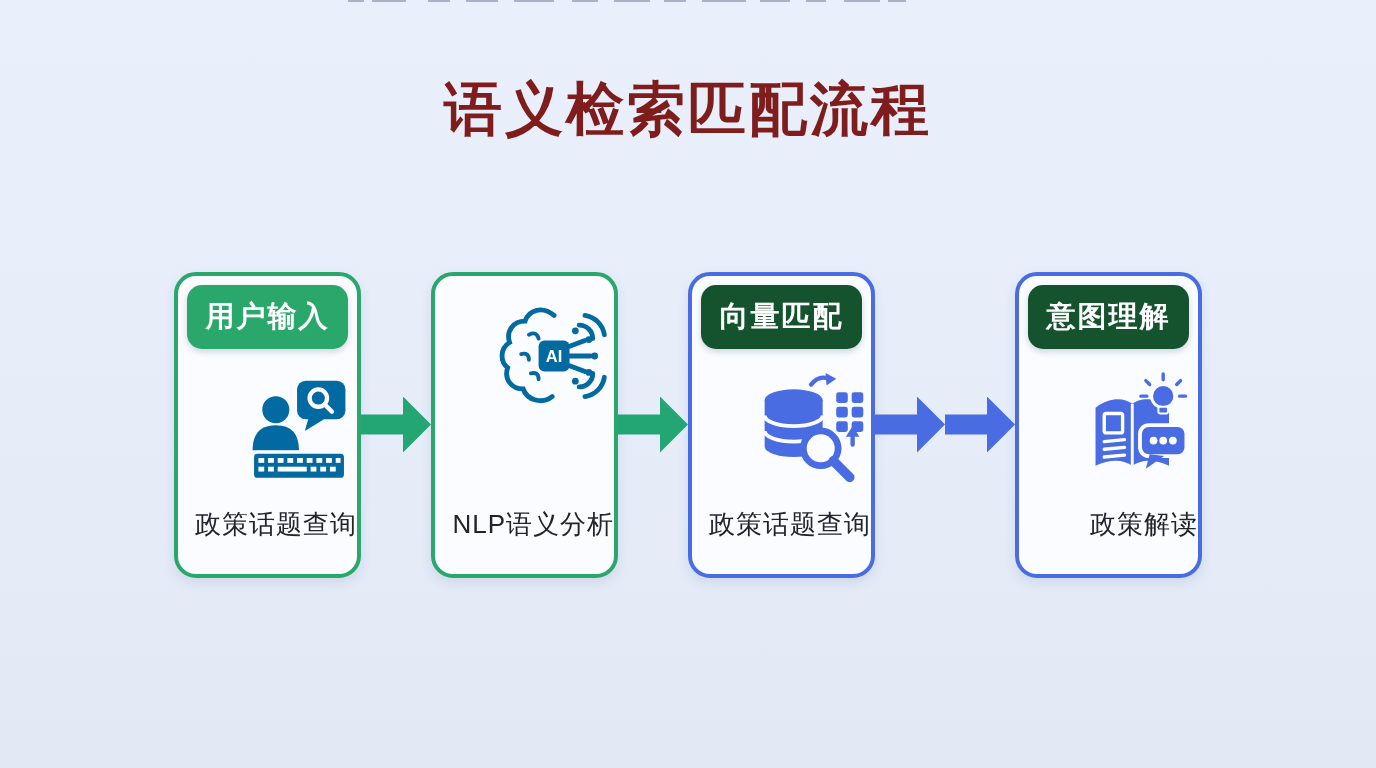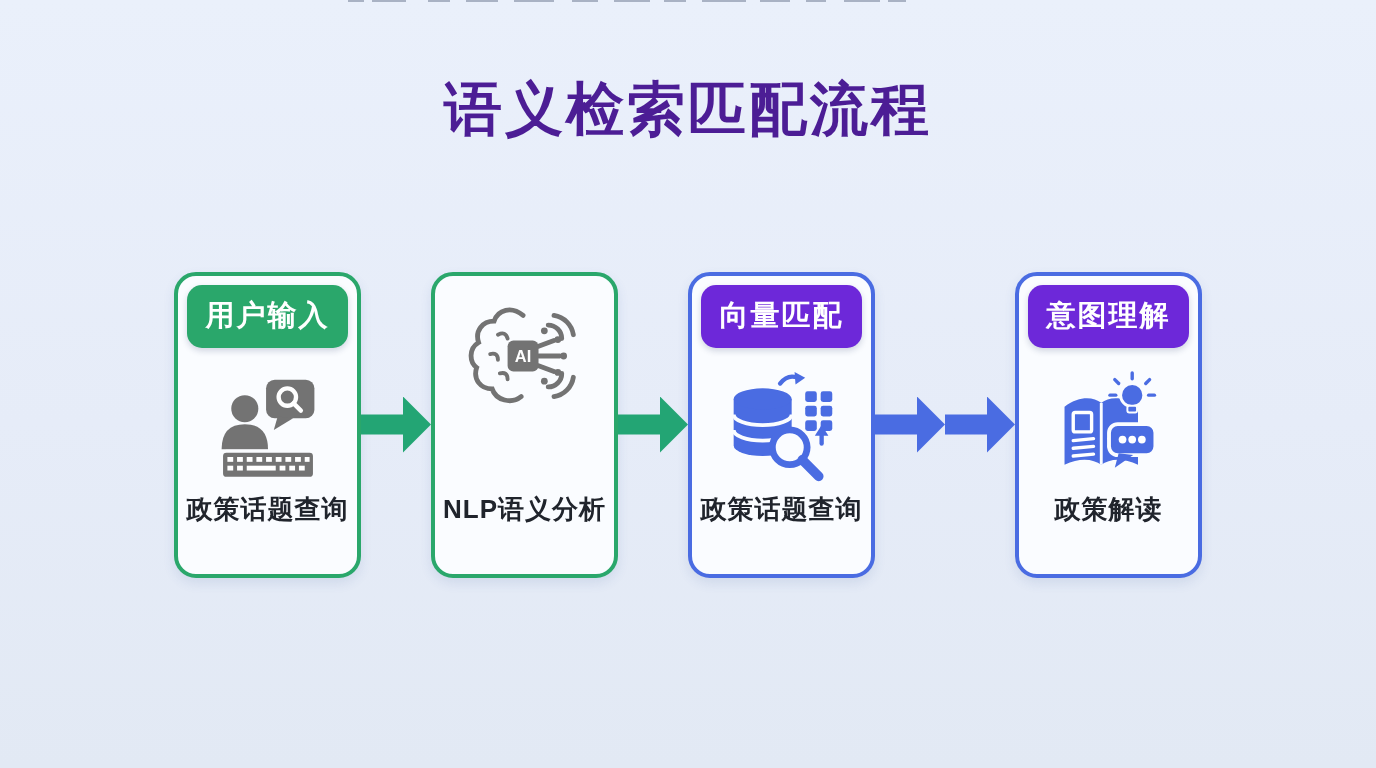--- a/index.html
+++ b/index.html
@@ -13,70 +13,70 @@
   .top-marks{position:absolute;top:0;left:0;width:100%;height:3px;}
   .top-marks span{position:absolute;top:0;height:2px;background:#5b6780;opacity:.45;display:block;}
 
   .page-title{
     text-align:center;
     margin:74px 0 0 0;
     font-size:58px;
     line-height:1.2;
     font-weight:900;
     letter-spacing:3px;
-    color:#4c1d95;
+    color:#7f1d1d;
   }
 
   .flow{
     margin-top:128px;
     display:flex;
     justify-content:center;
     align-items:stretch;
     height:306px;
   }
 
   .card{
     width:187px;height:306px;
     box-sizing:border-box;
     background:#fafcff;
     border-radius:22px;
-    display:flex;flex-direction:column;align-items:center;
+    display:flex;flex-direction:column;align-items:flex-end;
     box-shadow:0 5px 12px rgba(57,88,158,.12);
   }
   .card.green{border:4px solid #2aa76b;}
   .card.blue{border:4px solid #4a6ce2;}
 
   .badge{
     margin:9px 9px 0 9px;
     align-self:stretch;
     height:64px;
     border-radius:15px;
     display:flex;align-items:center;justify-content:center;
     color:#ffffff;
     font-size:29px;font-weight:800;letter-spacing:2px;
     box-shadow:0 3px 6px rgba(20,40,90,.18);
   }
   .card.green .badge{background:#2aa76b;}
-  .card.blue .badge{background:#6d28d9;}
+  .card.blue .badge{background:#14532d;}
 
   .icon-wrap{
     flex:0 0 auto;
     margin-top:16px;
     height:128px;
     display:flex;align-items:center;justify-content:center;
   }
-  .card.green .icon-wrap{color:#737373;}
+  .card.green .icon-wrap{color:#0369a1;}
   .card.blue .icon-wrap{color:#4a6ce2;}
   .icon-wrap svg{width:116px;height:116px;}
 
   .caption{
     margin-top:auto;
-    padding-bottom:47px;
+    padding-bottom:32px;
     font-size:26px;
-    font-weight:700;
+    font-weight:400;
     color:#20242c;
     letter-spacing:1px;
     white-space:nowrap;
   }
 
   .arrow-slot{
     width:70px;
     align-self:center;
     display:flex;align-items:center;justify-content:center;
   }

